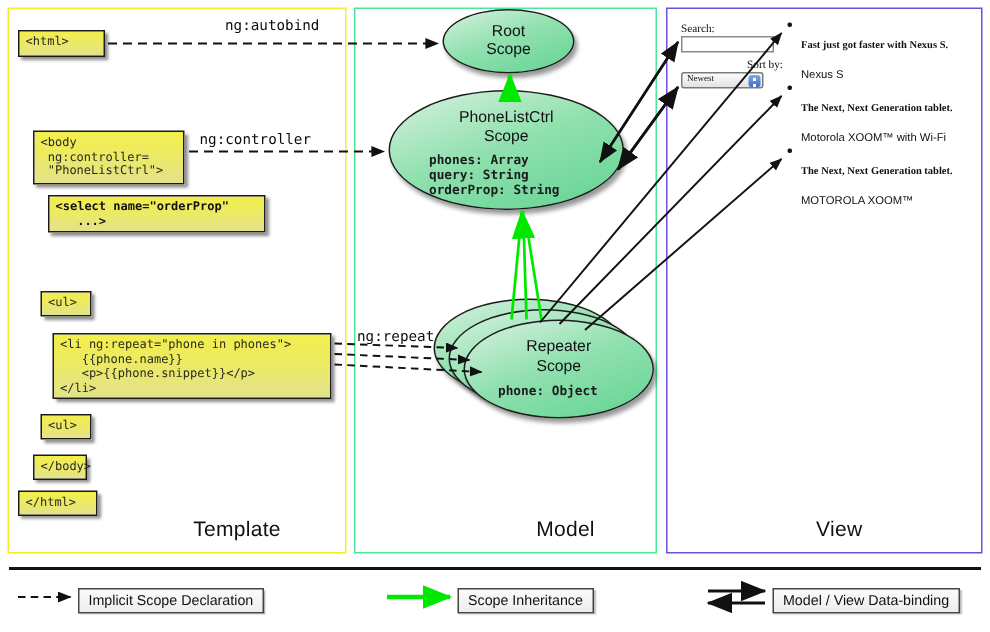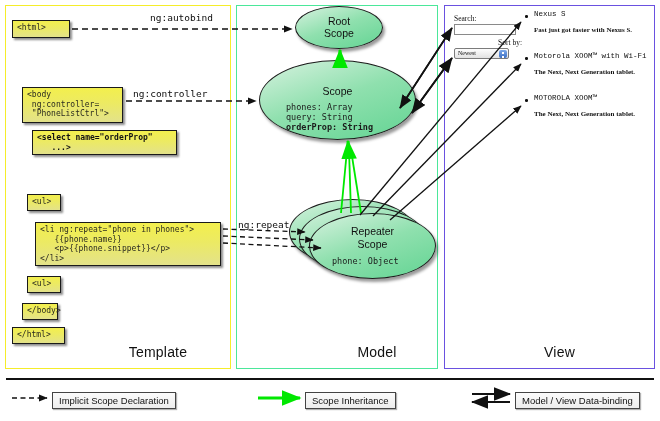--- a/index.html
+++ b/index.html
@@ -32,38 +32,38 @@
 
   
   .ellipse{position:absolute;border-radius:50%;
            border:1.5px solid #1d1d1d;
            background:linear-gradient(160deg,#d8f2e0 0%,#8fe0ae 48%,#63d493 100%);
            box-shadow:2px 3px 3px rgba(0,0,0,.4);
            box-sizing:border-box;}
   .ell-txt{position:absolute;width:100%;text-align:center;color:#111;}
   .ell-title{font-size:10.5px;line-height:12.5px;font-family:"Liberation Sans",sans-serif;}
   .ell-props{font-family:"DejaVu Sans Mono","Liberation Mono",monospace;
-             font-size:8.5px;line-height:9.8px;color:#1b1b1b;text-align:left;}
+             font-size:8.5px;line-height:9.8px;color:#1b1b1b;text-align:left;font-weight:bold;}
 
   
   .elabel{position:absolute;font-family:"DejaVu Sans Mono","Liberation Mono",monospace;
           font-size:9.5px;color:#0d0d0d;white-space:nowrap;}
 
   
   .v-lab{position:absolute;font-family:"Liberation Serif",serif;font-size:7.5px;color:#111;}
   .v-input{position:absolute;box-sizing:border-box;border:1px solid #8a8a8a;background:#fff;}
   .v-select{position:absolute;box-sizing:border-box;border:1px solid #7b7b7b;
             background:linear-gradient(180deg,#fdfdfd,#e2e2e2);
             border-radius:2px;font-family:"Liberation Serif",serif;font-size:6px;
             color:#111;padding-left:3px;line-height:9px;}
   .v-selbtn{position:absolute;width:8px;height:8px;border-radius:2px;
             background:linear-gradient(180deg,#7ea9e8,#3c6fc4);}
   .v-selbtn:after{content:"";position:absolute;left:3px;top:2px;width:2px;height:2px;
             border-top:2px solid #fff;border-bottom:2px solid #fff;}
-  .v-item-t{position:absolute;font-family:Liberation Mono, monospace;font-size:7.5px;color:#111;white-space:nowrap;}
+  .v-item-t{position:absolute;font-family:Liberation Sans, sans-serif;font-size:7.5px;color:#111;white-space:nowrap;margin-top:35px;}
   .v-item-d{position:absolute;font-family:"Liberation Serif",serif;font-size:7px;color:#111;white-space:nowrap;font-weight:bold;}
   .v-bullet{position:absolute;width:2.6px;height:2.6px;border-radius:50%;background:#111;}
 
   
   .legend-rule{position:absolute;left:6px;top:378px;width:648px;height:0;
                border-top:2.4px solid #111;}
   .lg-box{position:absolute;box-sizing:border-box;border:1.2px solid #444;
           background:linear-gradient(180deg,#fbfbfb,#ededed);
           box-shadow:1px 1px 1px rgba(0,0,0,.3);
           font-size:9.5px;color:#111;padding:2px 6px;white-space:nowrap;}
@@ -100,20 +100,21 @@
   <div class="cbox" style="left:22px;top:303px;width:36px;height:17px;">&lt;/body&gt;</div>
 
   <div class="cbox" style="left:12px;top:327px;width:53px;height:17px;">&lt;/html&gt;</div>
 
   <div class="ellipse" style="left:295px;top:6px;width:88px;height:43px;">
     <div class="ell-txt ell-title" style="top:8px;">Root</div>
     <div class="ell-txt ell-title" style="top:20px;">Scope</div>
   </div>
 
   <div class="ellipse" style="left:259px;top:60px;width:157px;height:80px;">
+    <div class="ell-txt ell-title" style="top:11px;">PhoneListCtrl</div>
     <div class="ell-txt ell-title" style="top:24px;">Scope</div>
     <div class="ell-props" style="position:absolute;left:26px;top:42px;">phones: Array</div>
     <div class="ell-props" style="position:absolute;left:26px;top:52px;">query: String</div>
     <div class="ell-props" style="position:absolute;left:26px;top:62px;font-weight:bold;">orderProp: String</div>
   </div>
 
   <div class="ellipse" style="left:289px;top:199px;width:127px;height:66px;"></div>
   <div class="ellipse" style="left:299px;top:206px;width:127px;height:66px;"></div>
   <div class="ellipse" style="left:309px;top:213px;width:127px;height:66px;">
     <div class="ell-txt ell-title" style="top:11px;">Repeater</div>

